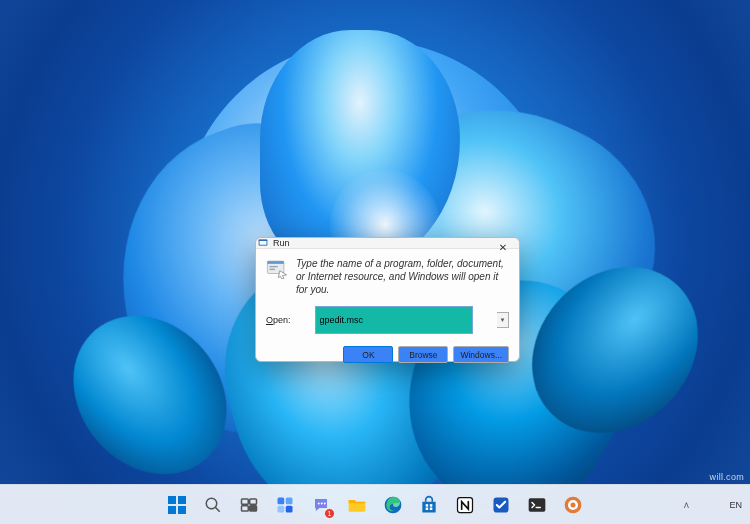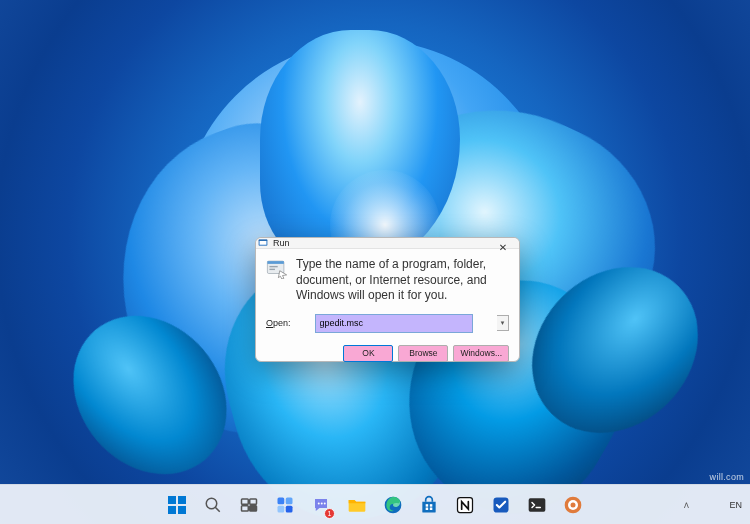--- a/index.html
+++ b/index.html
@@ -32,33 +32,33 @@
     display: flex; align-items: center; padding: 0 2px; border-radius: 6px 6px 0 0;
     position: relative;
   }
   .titlebar-icon { width:10px; height:10px; margin-right:5px; }
   .titlebar-title { font-size: 9px; color:#222; }
   .close-btn { position:absolute; right:3px; top:2px; width:26px; height:16px; display:flex; align-items:center; justify-content:center; cursor:pointer; border-radius:3px; }
   .close-x { font-size:10px; line-height:1; color:#333; }
   .dlg-body { flex:1; padding: 8px 10px 6px 10px; display:flex; flex-direction:column; }
   .dlg-top { display:flex; gap:8px; align-items:flex-start; }
   .run-icon { width:22px; height:22px; flex-shrink:0; }
-  .dlg-desc { font-size:12px; color:#333; line-height:1.3; }
+  .dlg-desc { font-size:10px; color:#333; line-height:1.3;font-style:italic; }
   .open-row { display:flex; align-items:center; gap:24px; margin-top:10px; }
   .open-label { font-size:9px; color:#222; }
   .open-label u { text-decoration: underline; }
   .open-input {
-    flex:1; height:19px; border:1px solid #7aa7d8; font-size:9px; padding:0 4px;
-    outline:none; background:#c4b5fd; color:#000;
+    flex:1; height:28px; border:1px solid #7aa7d8; font-size:9px; padding:0 4px;
+    outline:none; background:#14b8a6; color:#000;
   }
   .open-dd { width:12px; height:16px; border:1px solid #adadad; border-left:none; display:flex; align-items:center; justify-content:center; background:#f4f4f4; font-size:7px; color:#555; cursor:pointer;}
   .dlg-buttons { display:flex; justify-content:flex-end; gap:5px; padding: 6px 10px 8px 10px; }
   .dlg-btn {
     min-width:50px; height:17px; font-size:8.5px; border:1px solid #adadad;
-    background:#f9a8d4; border-radius:2px; cursor:pointer; padding:0 6px;
+    background:#3b82f6; border-radius:2px; cursor:pointer; padding:0 6px;
     display:flex; align-items:center; justify-content:center; color:#222;
   }
   .dlg-btn.default { border-color:#0078d7; }
 
   
   .taskbar {
     position:absolute; left:0; bottom:0; width:750px; height:40px;
     background: rgba(243,246,252,0.92); border-top: 1px solid rgba(0,0,0,0.06);
     display:flex; align-items:center; justify-content:center;
   }

